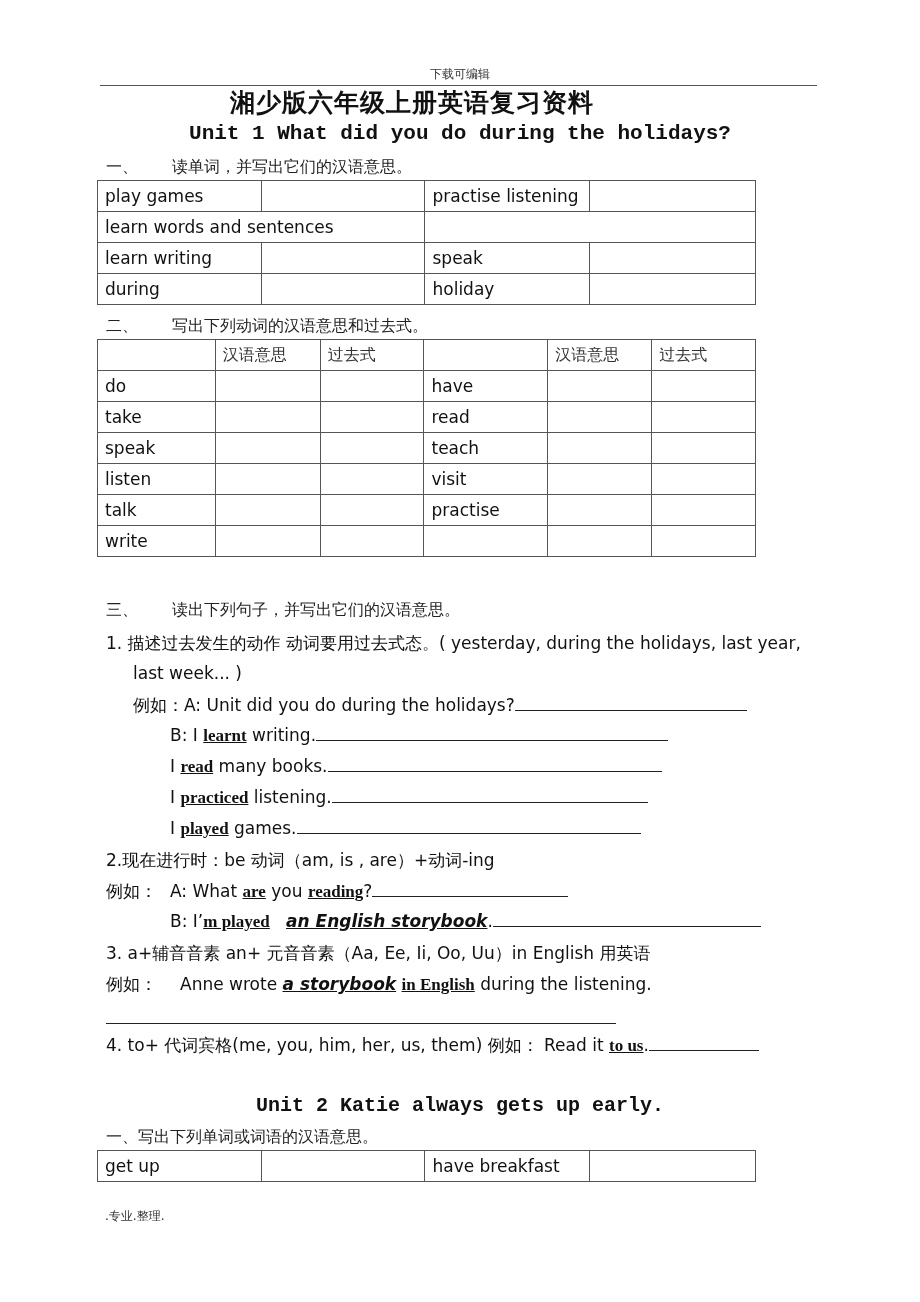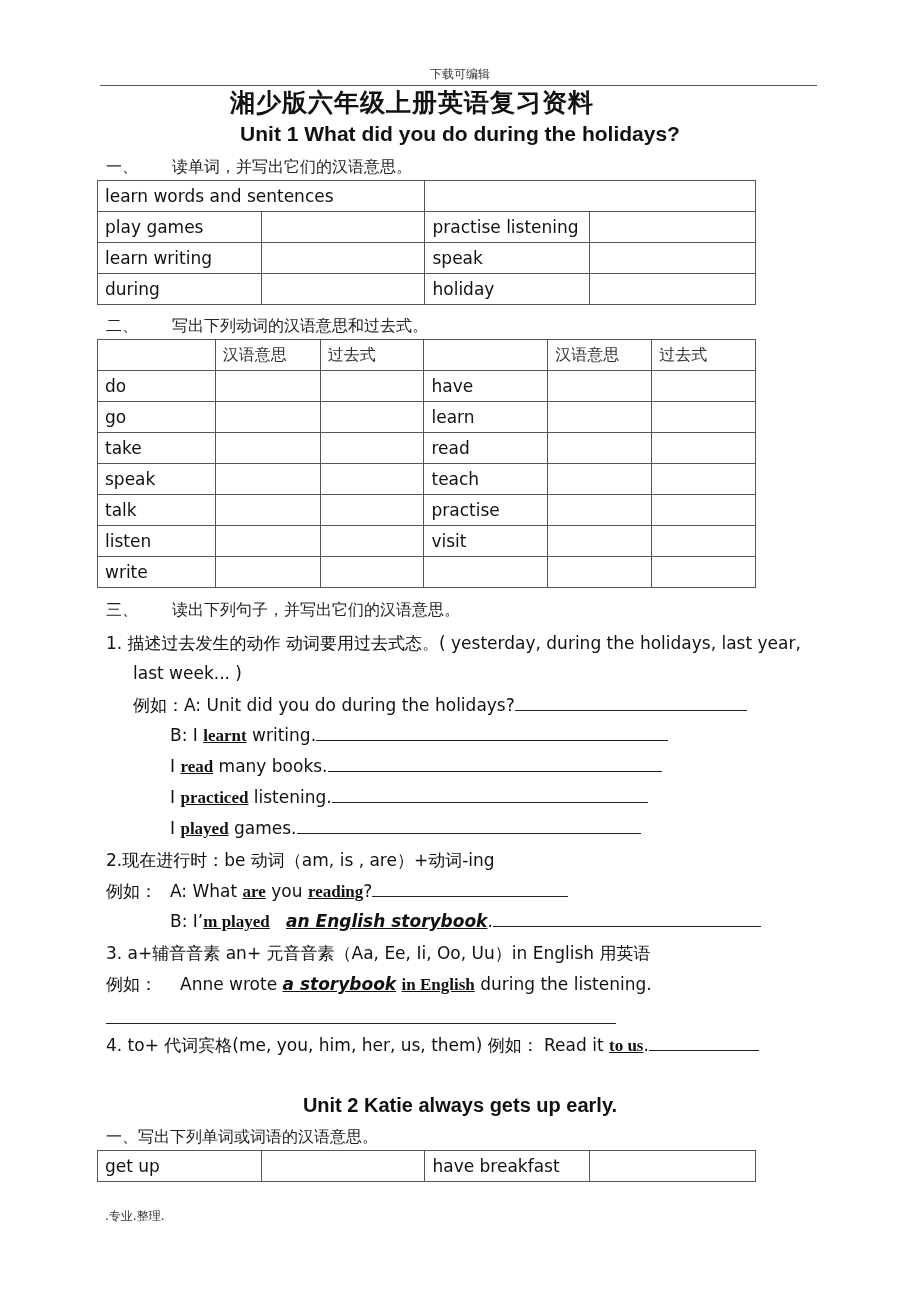--- a/index.html
+++ b/index.html
@@ -5,21 +5,21 @@
   html, body { margin: 0; padding: 0; background: #ffffff; }
   body { width: 920px; height: 1302px; position: relative; overflow: hidden;
          font-family: "DejaVu Sans", "Liberation Sans", sans-serif; color: #111; }
   .header-note { position: absolute; top: 66px; left: 0; width: 920px; text-align: center;
                  font-family: "DejaVu Serif", serif; font-size: 12px; color: #333; }
   .header-rule { position: absolute; top: 85px; left: 100px; width: 717px; height: 0;
                  border-top: 1.5px solid #555; }
   .main-title { position: absolute; top: 86px; left: 0; width: 824px; text-align: center;
                 font-size: 25px; font-weight: bold; letter-spacing: 1px; }
   .unit-title { position: absolute; left: 0; width: 920px; text-align: center;
-                font-family: Liberation Sans, sans-serif; font-size: 21px; font-weight: bold; }
+                font-family: Liberation Mono, monospace; font-size: 21px; font-weight: bold; }
   .section-heading { position: absolute; left: 106px; font-size: 16px; color: #222; }
   .section-heading .num { display: inline-block; width: 66px; }
   table.grid { position: absolute; border-collapse: collapse; left: 97px; width: 659px; }
   table.grid td { border: 1px solid #555; height: 30px; padding: 0 0 0 7px;
                   font-size: 17px; font-family: "DejaVu Sans", sans-serif; vertical-align: middle;
                   color: #111; }
   table.grid td.zh { font-size: 16px; color: #333; }
   .line { position: absolute; font-size: 17px; white-space: nowrap; }
   .b { font-weight: bold; text-decoration: underline; font-family: Liberation Serif, serif; }
   .bi { font-weight: bold; font-style: italic; text-decoration: underline; }
@@ -44,28 +44,28 @@
 
 <table class="grid" style="top:180px;">
   <colgroup>
       <col style="width:164px">
       <col style="width:164px">
       <col style="width:165px">
       <col style="width:166px">
     </colgroup>
   <tbody>
       <tr>
+    <td>play games</td>
+    <td></td>
+    <td>practise listening</td>
+    <td></td>
+  </tr>
+  <tr>
     <td colspan="2">learn words and sentences</td>
     <td colspan="2"></td>
-  </tr>
-  <tr>
-    <td>play games</td>
-    <td></td>
-    <td>practise listening</td>
-    <td></td>
   </tr>
   <tr>
     <td>learn writing</td>
     <td></td>
     <td>speak</td>
     <td></td>
   </tr>
   <tr>
     <td>during</td>
     <td></td>
@@ -99,56 +99,48 @@
   </tr>
   <tr>
     <td>do</td>
     <td></td>
     <td></td>
     <td>have</td>
     <td></td>
     <td></td>
   </tr>
   <tr>
-    <td>go</td>
-    <td></td>
-    <td></td>
-    <td>learn</td>
-    <td></td>
-    <td></td>
-  </tr>
-  <tr>
     <td>take</td>
     <td></td>
     <td></td>
     <td>read</td>
     <td></td>
     <td></td>
   </tr>
   <tr>
     <td>speak</td>
     <td></td>
     <td></td>
     <td>teach</td>
     <td></td>
     <td></td>
   </tr>
   <tr>
+    <td>listen</td>
+    <td></td>
+    <td></td>
+    <td>visit</td>
+    <td></td>
+    <td></td>
+  </tr>
+  <tr>
     <td>talk</td>
     <td></td>
     <td></td>
     <td>practise</td>
-    <td></td>
-    <td></td>
-  </tr>
-  <tr>
-    <td>listen</td>
-    <td></td>
-    <td></td>
-    <td>visit</td>
     <td></td>
     <td></td>
   </tr>
   <tr>
     <td>write</td>
     <td></td>
     <td></td>
     <td></td>
     <td></td>
     <td></td>

